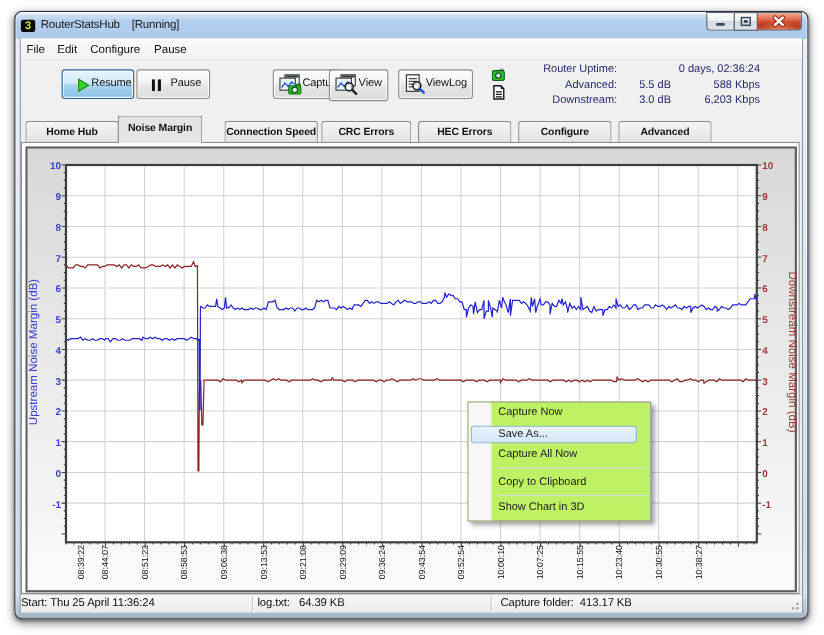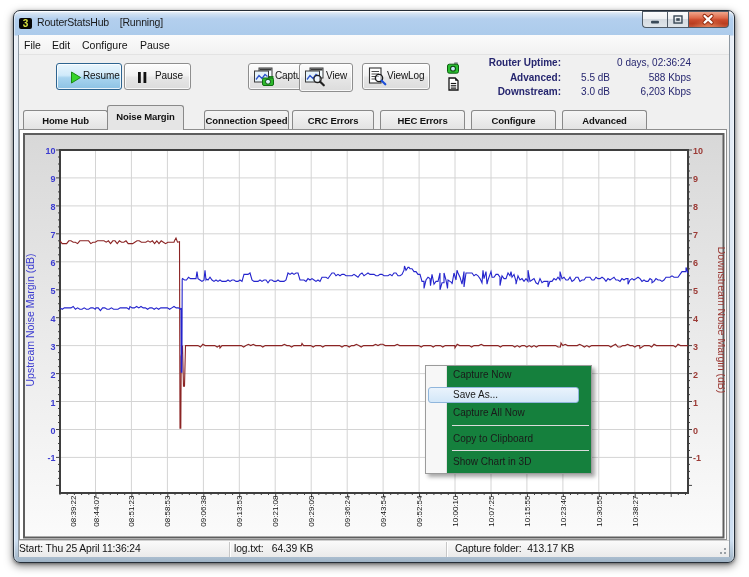--- a/index.html
+++ b/index.html
@@ -32,29 +32,29 @@
  box-shadow:inset 0 0 0 1px rgba(255,255,255,.8);font-size:10px;letter-spacing:-0.1px;color:#111}
 .btn span{position:absolute;white-space:nowrap}
 #btn-resume{left:56px;top:63px;width:66px;height:27px;border-color:#2d6490;
  background:linear-gradient(180deg,#e9f6fd 0%,#d0eafa 45%,#a8d4ef 55%,#8cc2e4 100%)}
 #btn-pause{left:124px;top:63px;width:67px;height:27px}
 #btn-capture{left:248px;top:63px;width:60px;height:27px}
 #btn-view{left:299px;top:63px;width:54px;height:29px}
 #btn-viewlog{left:362px;top:63px;width:68px;height:27px}
 
 .inf{position:absolute;font-size:10px;color:#26266f;white-space:nowrap}
-.infb{font-weight:bold}
+.infb{font-weight:normal}
 
 .tab{position:absolute;top:110px;height:20px;border:1px solid #898989;border-bottom:none;border-radius:3px 3px 0 0;
  background:linear-gradient(180deg,#f5f5f5,#e2e2e2);font-size:9.5px;letter-spacing:-0.1px;font-weight:bold;color:#111;text-align:center;line-height:19px;white-space:nowrap;overflow:hidden}
 #tab-active{left:107px;top:105px;width:77px;height:25px;background:#e5e5e5;z-index:5;line-height:22px}
 
 #pane{left:19px;top:129px;width:708px;height:411px;background:#ffffff;border:1px solid #8e8e8e;z-index:1}
 
-#cmenu{left:425px;top:365px;width:167px;height:109px;background:#15803d;border:1px solid #9b9b9b;z-index:20;
+#cmenu{left:425px;top:365px;width:167px;height:109px;background:#bef264;border:1px solid #9b9b9b;z-index:20;
  box-shadow:3px 3px 4px rgba(0,0,0,.35)}
 #cmenu .gutter{position:absolute;left:0;top:0;width:21px;height:100%;background:#f7f7f7;border-right:1px solid #e2e2e2}
 .mi{position:absolute;left:27px;font-size:10px;color:#1a1a1a;white-space:nowrap}
 .msep{position:absolute;left:26px;right:2px;height:1px;background:#dcdcdc}
 #mhl{position:absolute;left:2px;top:21px;width:151px;height:16px;border:1px solid #90b6dc;border-radius:3px;
  background:linear-gradient(180deg,#eaf3fc,#d3e7f8)}
 
 #status{left:19px;top:540px;width:710px;height:17px;background:linear-gradient(180deg,#fafafa,#eaeaea);border-top:1px solid #cfcfcf;font-size:10.3px;letter-spacing:-0.1px;color:#111}
 .st{position:absolute;top:2px;white-space:nowrap}
 .stdiv{position:absolute;top:1px;height:15px;width:1px;background:#c7c7c7;box-shadow:1px 0 0 #ffffff}

